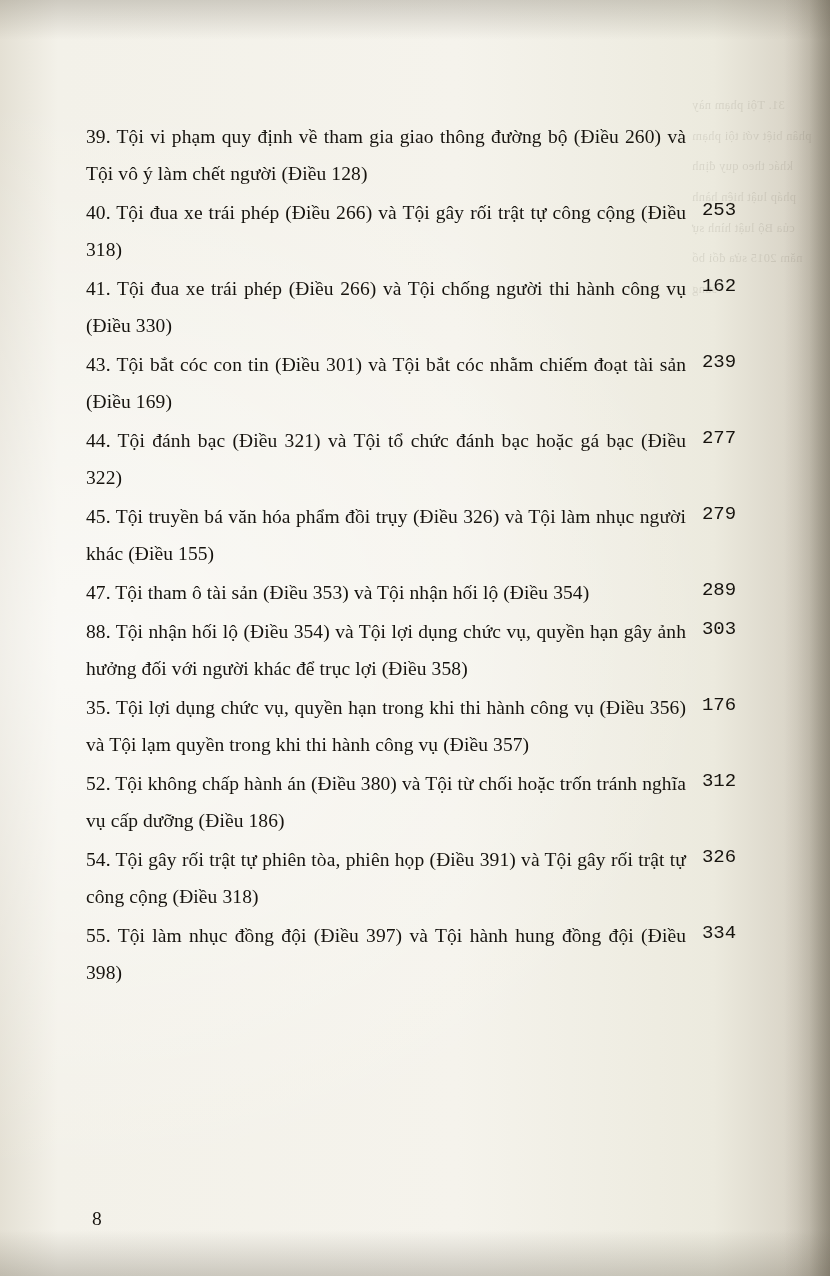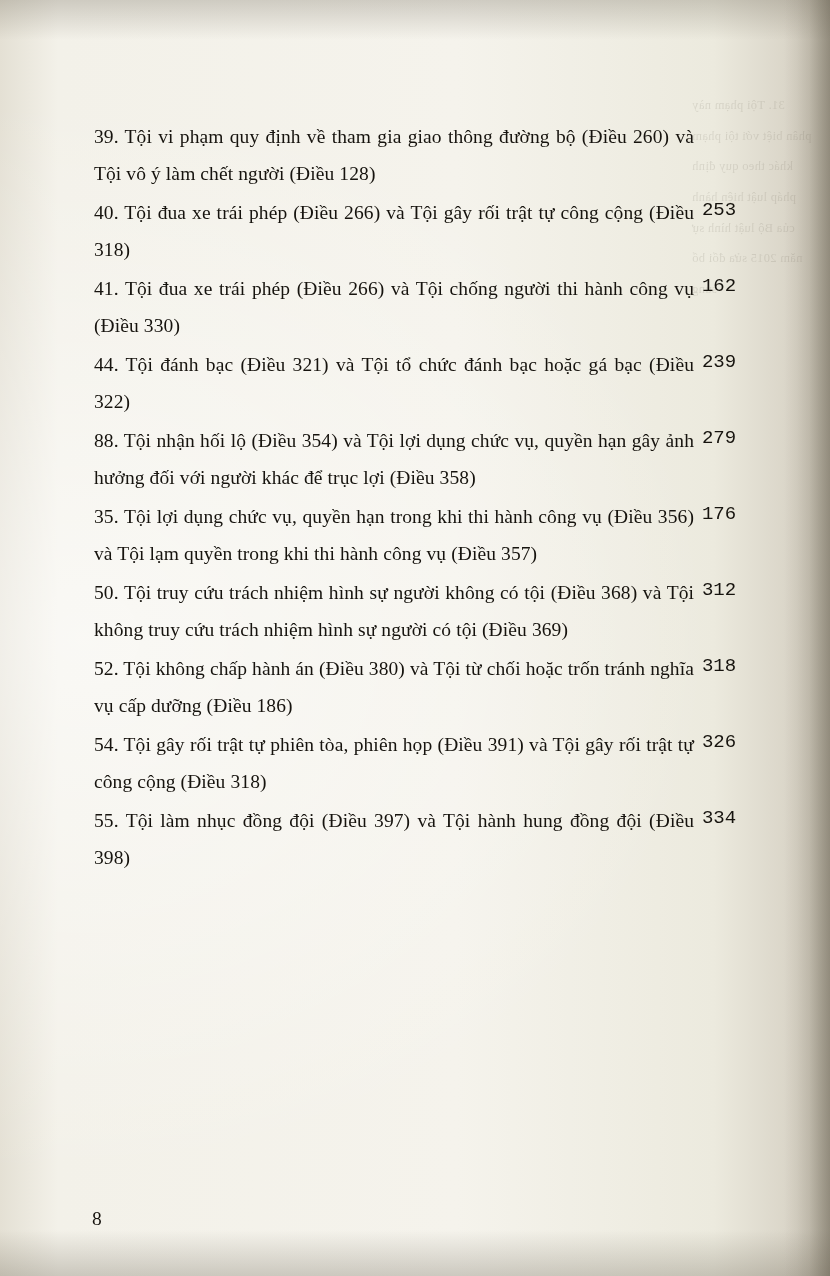--- a/index.html
+++ b/index.html
@@ -76,21 +76,20 @@
     color: #16130e;
   }
   .entry-text {
     display: block;
     width: 600px;
     font-size: 19.5px;
     line-height: 37px;
     text-align: justify;
     text-justify: inter-word;
     letter-spacing: 0.1px;
-    margin-left: 8px;
   }
   .entry-text .num {
     display: inline;
   }
   .entry-text .body {
     display: inline;
   }
   .page-num {
     position: absolute;
     right: 0;
@@ -127,43 +126,51 @@
       <span class="entry-text"><span class="num">40.</span> <span class="body">Tội đua xe trái phép (Điều 266) và Tội gây rối trật tự công cộng (Điều 318)</span></span>
       <span class="page-num">162</span>
     </div>
 
     <div class="entry">
       <span class="entry-text"><span class="num">41.</span> <span class="body">Tội đua xe trái phép (Điều 266) và Tội chống người thi hành công vụ (Điều 330)</span></span>
       <span class="page-num">239</span>
     </div>
 
 
+    <div class="entry">
+      <span class="entry-text"><span class="num">43.</span> <span class="body">Tội bắt cóc con tin (Điều 301) và Tội bắt cóc nhằm chiếm đoạt tài sản (Điều 169)</span></span>
+      <span class="page-num">277</span>
+    </div>
 
     <div class="entry">
       <span class="entry-text"><span class="num">44.</span> <span class="body">Tội đánh bạc (Điều 321) và Tội tổ chức đánh bạc hoặc gá bạc (Điều 322)</span></span>
       <span class="page-num">279</span>
     </div>
 
+    <div class="entry">
+      <span class="entry-text"><span class="num">45.</span> <span class="body">Tội truyền bá văn hóa phẩm đồi trụy (Điều 326) và Tội làm nhục người khác (Điều 155)</span></span>
+      <span class="page-num">289</span>
+    </div>
 
 
+    <div class="entry">
+      <span class="entry-text"><span class="num">47.</span> <span class="body">Tội tham ô tài sản (Điều 353) và Tội nhận hối lộ (Điều 354)</span></span>
+      <span class="page-num">303</span>
+    </div>
 
     <div class="entry">
       <span class="entry-text"><span class="num">88.</span> <span class="body">Tội nhận hối lộ (Điều 354) và Tội lợi dụng chức vụ, quyền hạn gây ảnh hưởng đối với người khác để trục lợi (Điều 358)</span></span>
       <span class="page-num">176</span>
     </div>
 
     <div class="entry">
       <span class="entry-text"><span class="num">35.</span> <span class="body">Tội lợi dụng chức vụ, quyền hạn trong khi thi hành công vụ (Điều 356) và Tội lạm quyền trong khi thi hành công vụ (Điều 357)</span></span>
       <span class="page-num">312</span>
     </div>
 
-    <div class="entry">
-      <span class="entry-text"><span class="num">50.</span> <span class="body">Tội truy cứu trách nhiệm hình sự người không có tội (Điều 368) và Tội không truy cứu trách nhiệm hình sự người có tội (Điều 369)</span></span>
-      <span class="page-num" style="top:74px;">318</span>
-    </div>
 
 
     <div class="entry">
       <span class="entry-text"><span class="num">52.</span> <span class="body">Tội không chấp hành án (Điều 380) và Tội từ chối hoặc trốn tránh nghĩa vụ cấp dưỡng (Điều 186)</span></span>
       <span class="page-num">326</span>
     </div>
 
 
     <div class="entry">
       <span class="entry-text"><span class="num">54.</span> <span class="body">Tội gây rối trật tự phiên tòa, phiên họp (Điều 391) và Tội gây rối trật tự công cộng (Điều 318)</span></span>

